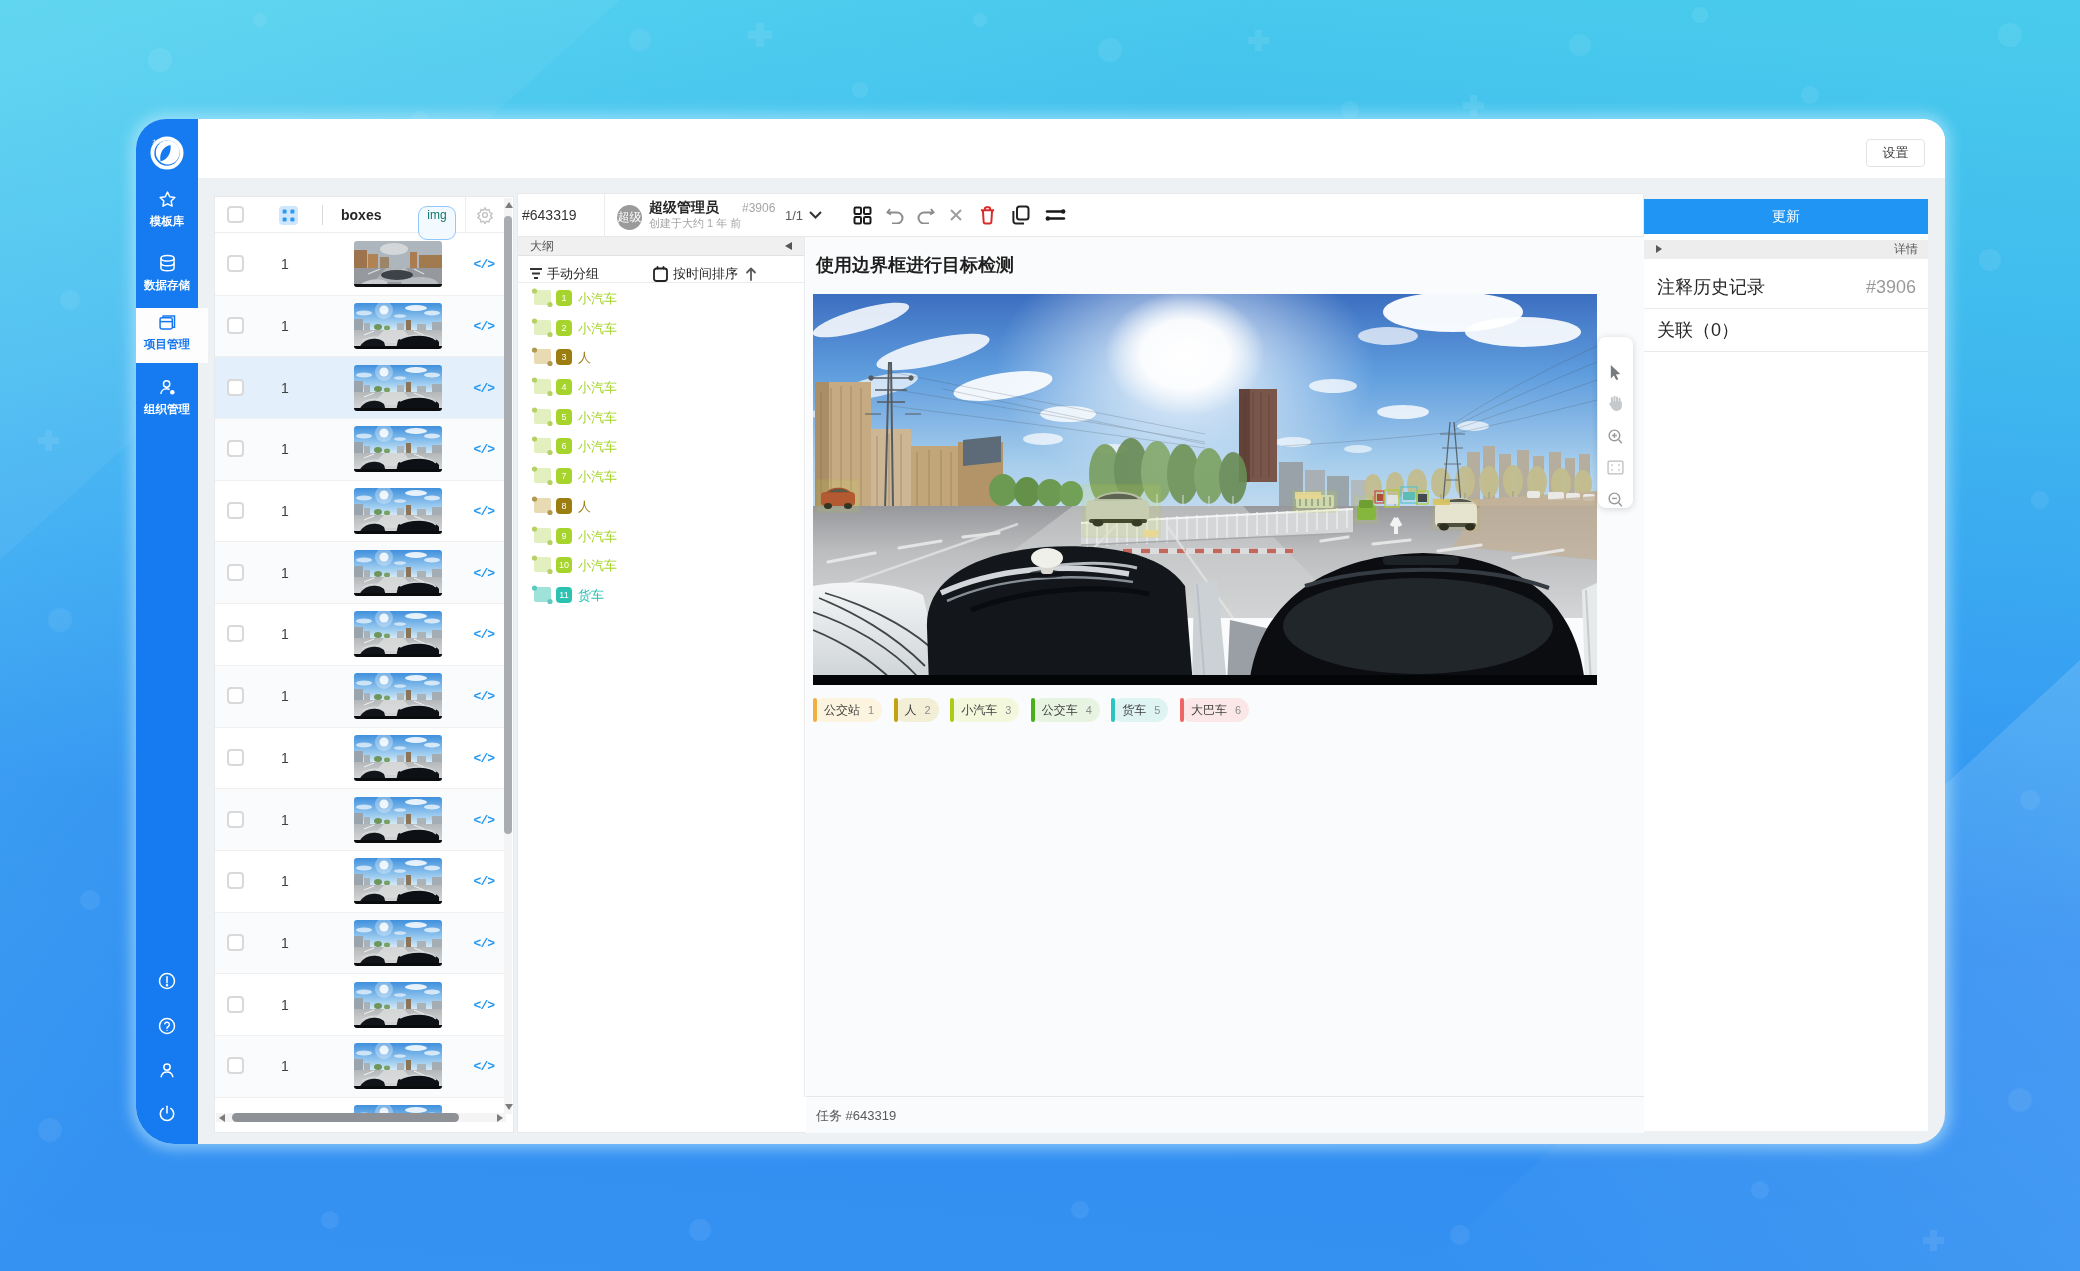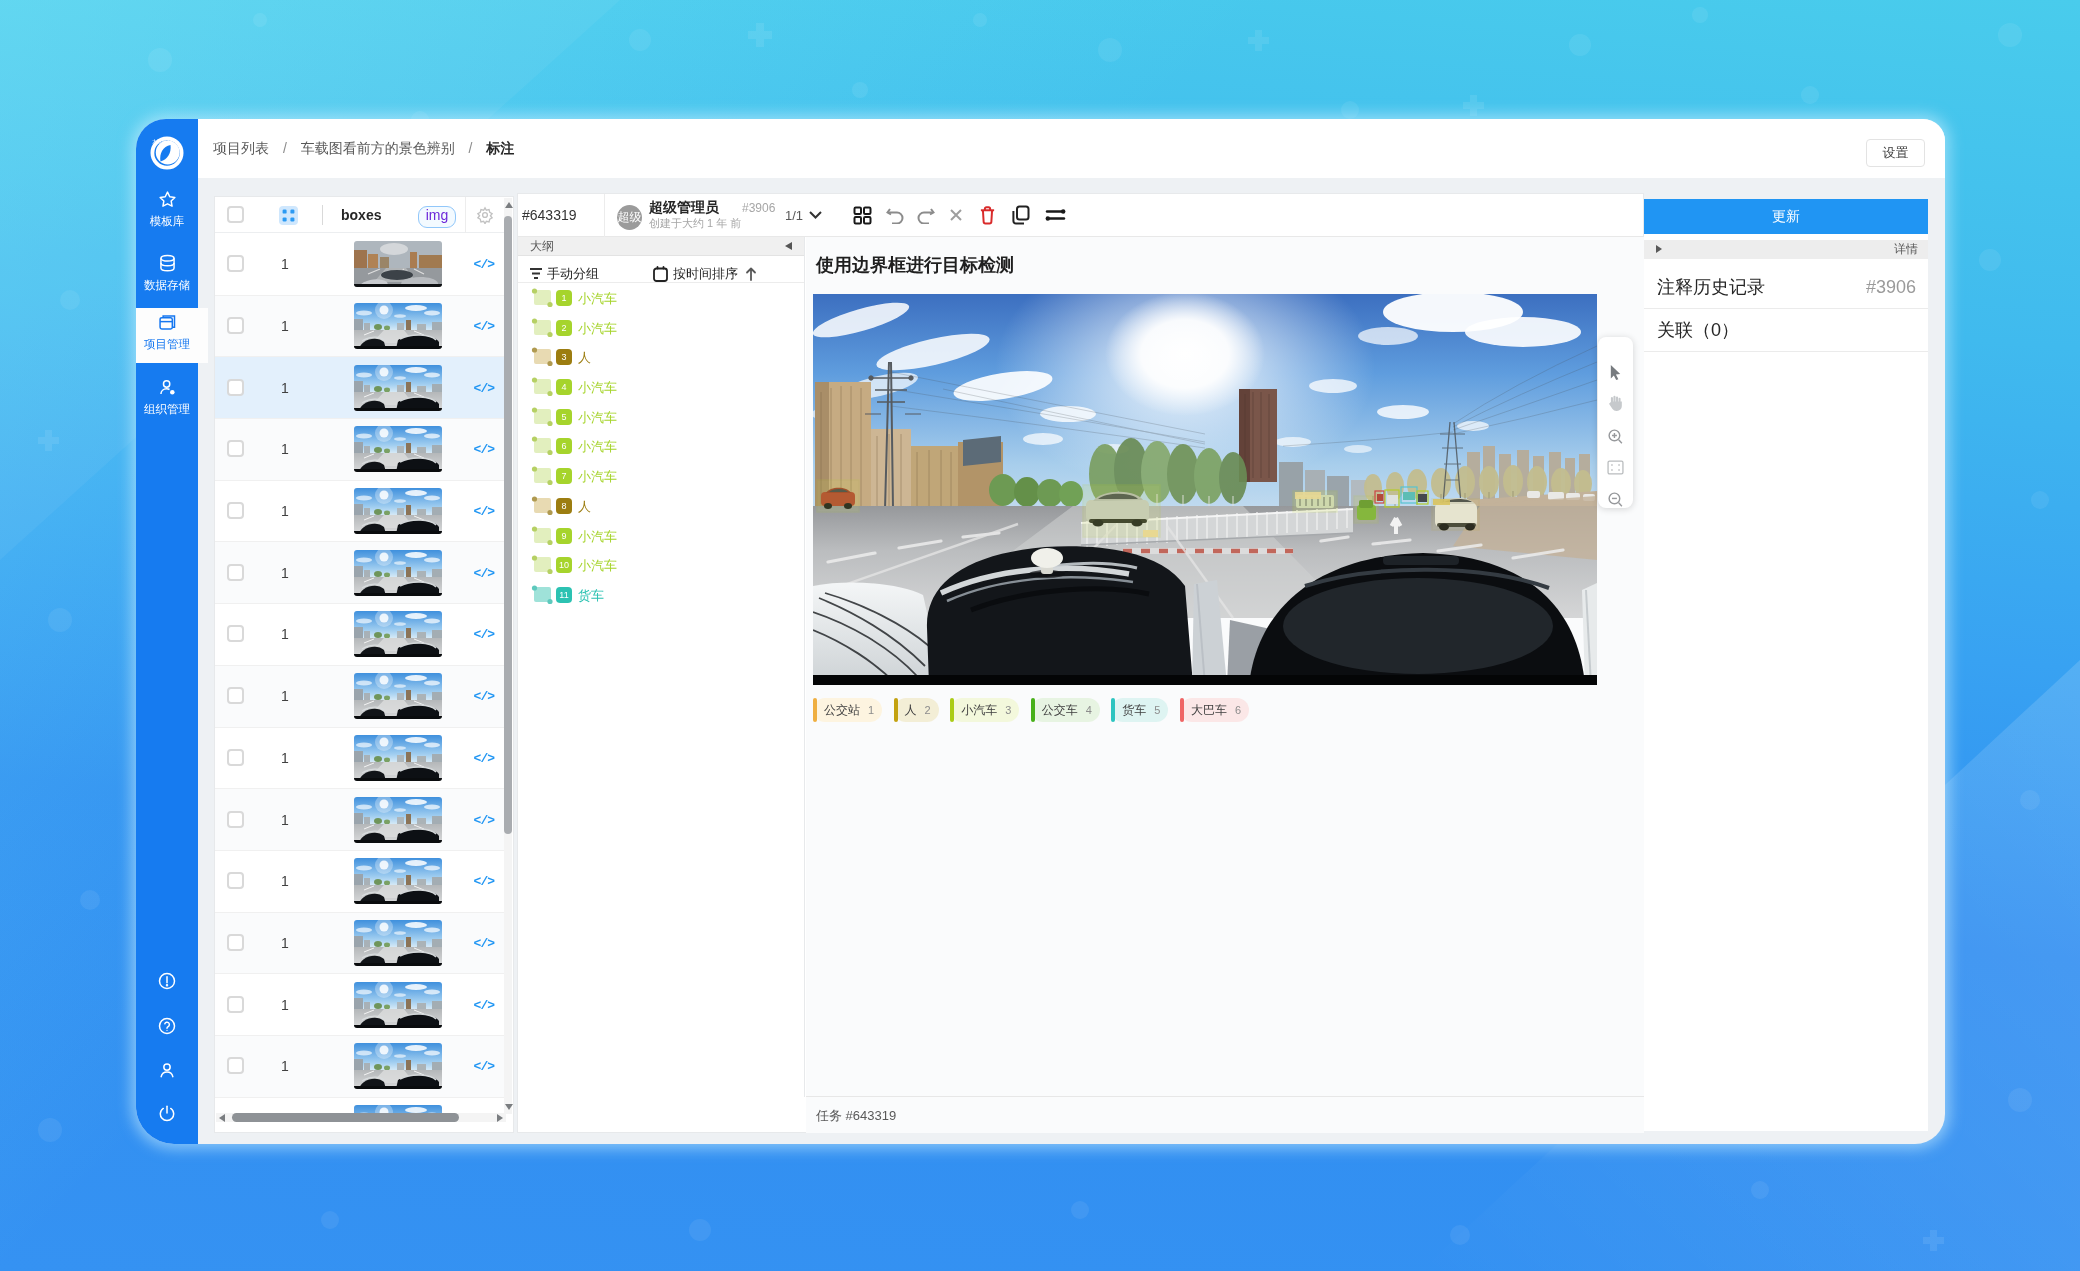--- a/index.html
+++ b/index.html
@@ -13,21 +13,21 @@
   }
   .bgfx { position:absolute; inset:0; pointer-events:none; }
   .card {
     position:absolute; left:136px; top:119px; width:1809px; height:1025px;
     background:#eef1f4; border-radius:30px 22px 30px 38px;
     box-shadow:0 0 14px 5px rgba(200,238,255,.55);
   }
   
   .sidebar { position:absolute; left:0; top:0; width:62px; height:1025px;
     background:#167bf0; border-radius:30px 0 0 38px; }
-  .sb-item { position:absolute; left:0; width:62px; text-align:center; color:#fff; font-size:12px; }
+  .sb-item { position:absolute; left:0; width:62px; text-align:center; color:#fff; font-size:12px;font-weight:bold; }
   .sb-item .lbl { display:block; margin-top:3px; letter-spacing:0; transform:scale(.96); }
   .sb-sel { position:absolute; left:0; top:189px; width:72px; height:55px; background:#fdfdfd; }
   .sb-sel .sb-item { color:#1677f0; }
   svg.ic { display:block; margin:0 auto; }
   
   .topbar { position:absolute; left:62px; top:0; width:1747px; height:59px;
     background:#fff; border-radius:0 22px 0 0; }
   .crumbs { position:absolute; left:15px; top:0; height:59px; line-height:59px; font-size:14px; color:#595959; }
   .crumbs b { color:#262626; font-weight:bold; }
   .crumbs .sep { color:#8c8c8c; margin:0 10px; }
@@ -194,21 +194,20 @@
         <circle cx="12" cy="8.5" r="3.8"></circle>
         <path d="M5 20c.8-3.6 3.6-5.6 7-5.6s6.2 2 7 5.6" stroke-linecap="round"></path>
       </svg>
     <svg class="ic" style="position:absolute;left:21px;top:984px;" width="20" height="20" viewBox="0 0 24 24" fill="none" stroke="#fff" stroke-width="1.8">
         <path d="M12 4v8" stroke-linecap="round"></path>
         <path d="M7.5 6.5a8 8 0 1 0 9 0" stroke-linecap="round"></path>
       </svg>
   </div>
 
   <div class="topbar">
-    <div class="crumbs">项目列表 <span class="sep">/</span> 车载图看前方的景色辨别 <span class="sep">/</span> <b>标注</b></div>
     <div class="btn-set">设置</div>
   </div>
 
   <svg width="0" height="0" style="position:absolute;">
     <defs>
       <linearGradient id="tsky" x1="0" y1="0" x2="0" y2="1">
         <stop offset="0" stop-color="#3f90dd"></stop>
           <stop offset=".7" stop-color="#9fcdf0"></stop>
           <stop offset="1" stop-color="#d5e9f6"></stop>
       </linearGradient>
@@ -264,21 +263,21 @@
       <span class="cbx" style="left:12px;top:9px;"></span>
       <svg style="position:absolute;left:64px;top:9px;" width="19" height="19" viewBox="0 0 19 19">
         <rect width="19" height="19" rx="4" fill="#cfe7fd"></rect>
         <rect x="3.6" y="3.6" width="4" height="4" rx="1.2" fill="#2b9af3"></rect>
           <rect x="11.4" y="3.6" width="4" height="4" rx="1.2" fill="#2b9af3"></rect>
         <rect x="3.6" y="11.4" width="4" height="4" rx="1.2" fill="#2b9af3"></rect>
           <rect x="11.4" y="11.4" width="4" height="4" rx="1.2" fill="#2b9af3"></rect>
       </svg>
       <span style="position:absolute;left:107px;top:8px;width:1px;height:20px;background:#d9d9d9;"></span>
       <span style="position:absolute;left:126px;top:10px;font-size:14px;font-weight:bold;color:#262626;">boxes</span>
-      <span style="position:absolute;left:203px;top:9px;width:38px;height:22px;border:1px solid #91c7fa;border-radius:9px;color:#6d28d9;font-size:14px;text-align:center;line-height:16px;background:#f3faff;">img</span>
+      <span style="position:absolute;left:203px;top:9px;width:38px;height:34px;border:1px solid #91c7fa;border-radius:9px;color:#0f766e;font-size:12px;text-align:center;line-height:16px;background:#f3faff;">img</span>
       <span style="position:absolute;left:250px;top:0;width:1px;height:36px;background:#ededed;"></span>
       <svg style="position:absolute;left:261px;top:9px;" width="18" height="18" viewBox="0 0 24 24" fill="none" stroke="#c2c2c2" stroke-width="1.8">
         <circle cx="12" cy="12" r="3.2"></circle>
         <path d="M12 2.5l1.8 3.2 3.6-.9.9 3.6 3.2 1.8-2.3 2.8 2.3 2.8-3.2 1.8-.9 3.6-3.6-.9-1.8 3.2-1.8-3.2-3.6.9-.9-3.6-3.2-1.8 2.3-2.8-2.3-2.8 3.2-1.8.9-3.6 3.6.9z"></path>
       </svg>
     </div>
     <div class="rows" id="rows">
         <div class="row">
           <span class="cbx"></span>
           <span class="num">1</span>

